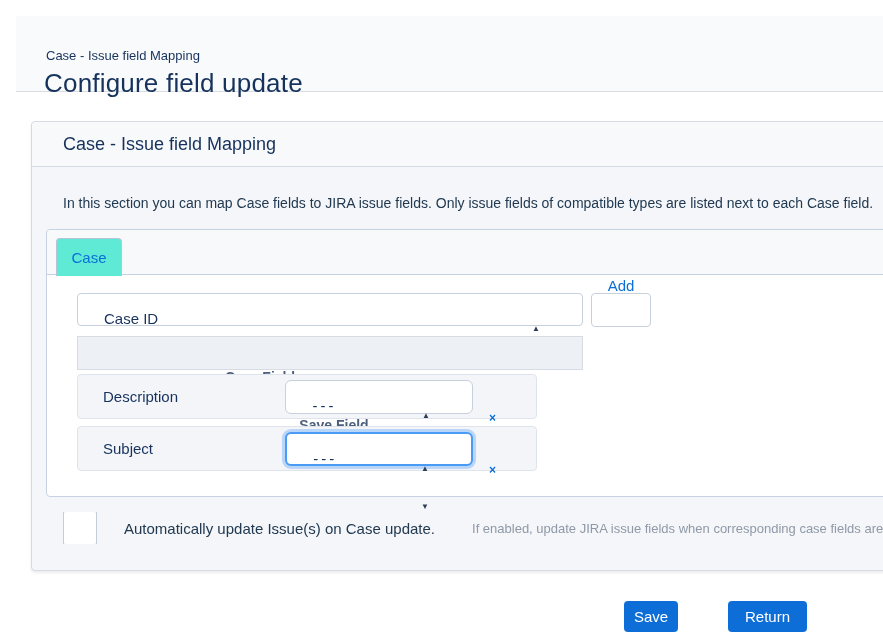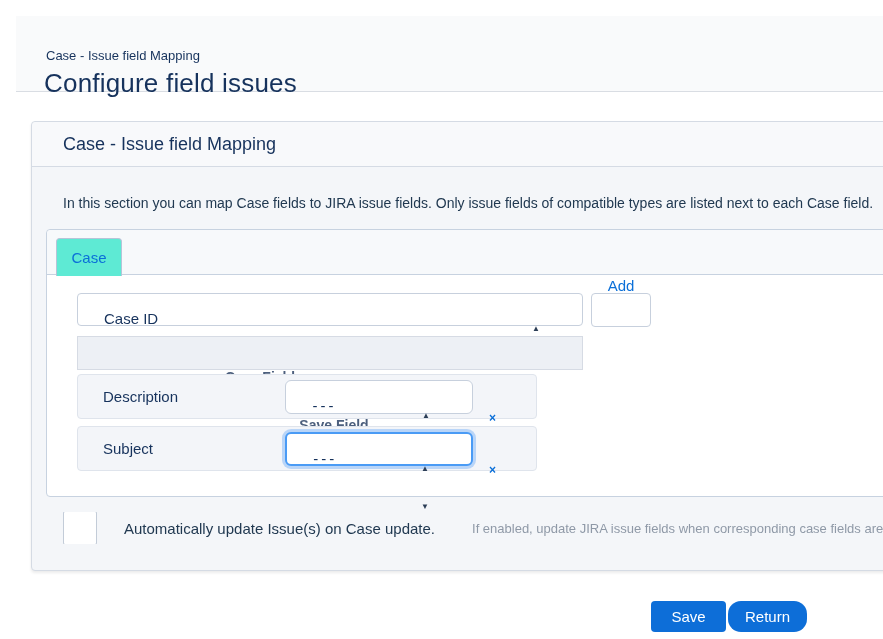--- a/index.html
+++ b/index.html
@@ -128,37 +128,37 @@
   .auto-hint { font-size: 13px; color: #8f99a7; margin-left: 5px; }
 
   
   .btn {
     position: absolute; top: 585px; height: 31px;
     background: #0d6ed8; border: none; border-radius: 4px;
     color: #ffffff; font-size: 15px; font-family: "Liberation Sans", sans-serif;
     display: flex; align-items: center; justify-content: center; cursor: pointer;
     padding: 0 14px;
   }
-  .btn-save { left: 635px; width: 75px; }
-  .btn-return { left: 712px; width: 79px; border-radius: 13px; }
+  .btn-save { left: 608px; width: 54px; }
+  .btn-return { left: 712px; width: 79px; }
 
   
   .edge-line {
     position: absolute; left: 880px; top: 106px; width: 3px; height: 447px;
     background: #55585c; z-index: 6;
   }
 </style>
 </head>
 <body>
 
 <div class="stage">
 
   <div class="topbar">
     <div class="breadcrumb">Case - Issue field Mapping</div>
-    <div class="page-title">Configure field issues</div>
+    <div class="page-title">Configure field update</div>
   </div>
 
   <div class="card">
     <div class="card-header">
       <span class="card-title">Case - Issue field Mapping</span>
     </div>
 
     <div class="card-desc">In this section you can map Case fields to JIRA issue fields. Only issue fields of compatible types are listed next to each Case field.</div>
 
     <div class="tabbox">

